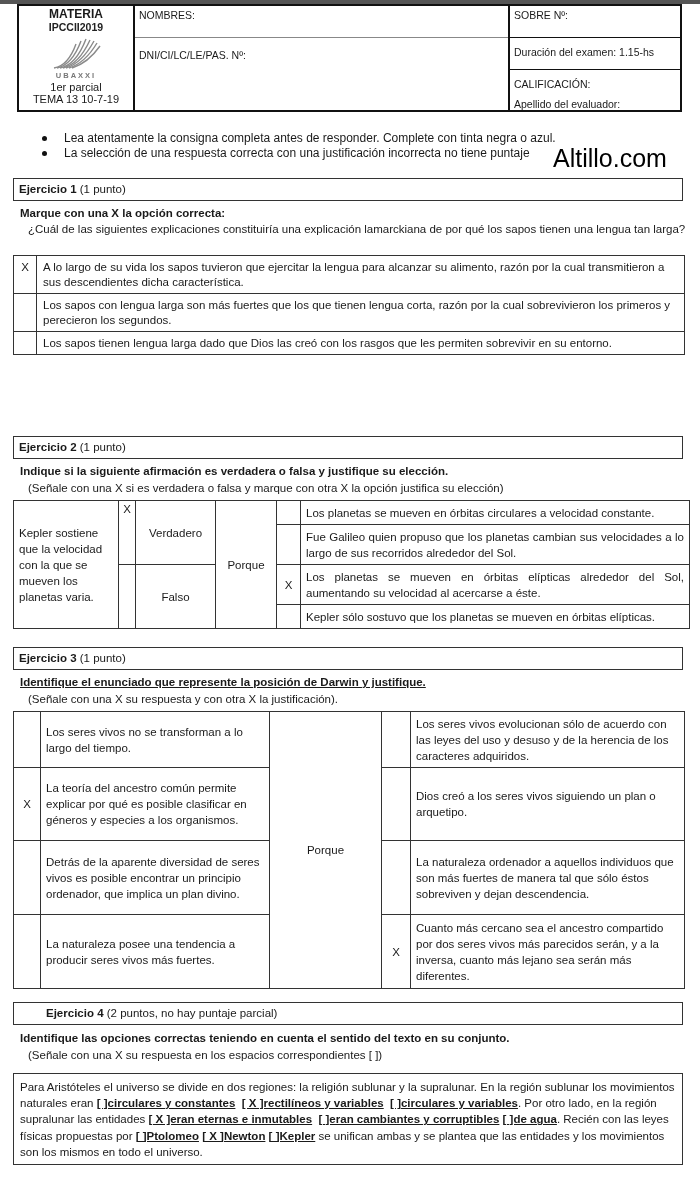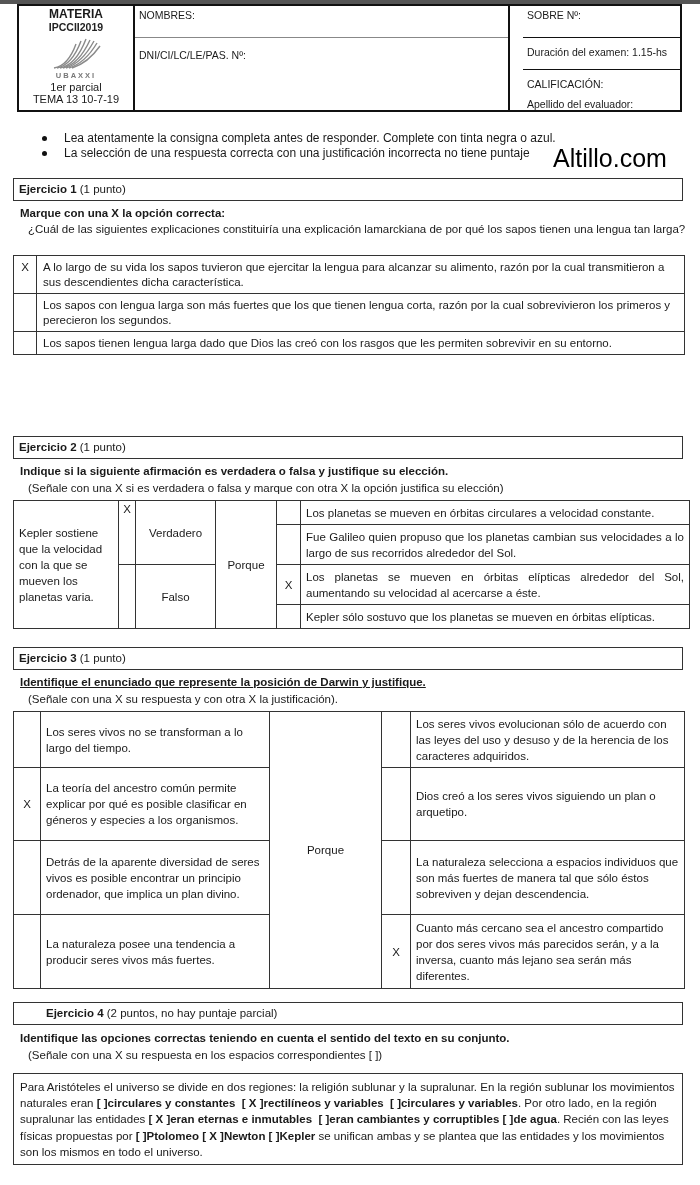--- a/index.html
+++ b/index.html
@@ -14,21 +14,21 @@
   .hdr-left .code { font-weight: bold; font-size: 10.5px; line-height: 12px; color: #222; }
   .logo { width: 60px; height: 36px; margin: 2px auto 0 auto; display: block; }
   .hdr-left .ubaxxi { font-size: 7.5px; letter-spacing: 2px; color: #777; font-weight: bold; line-height: 10px; text-align: center; }
   .hdr-left .parcial { font-size: 11px; line-height: 12px; }
   .hdr-left .tema { font-size: 11px; line-height: 12px; }
   .hdr-mid { width: 375px; border-right: 2px solid #111; display: flex; flex-direction: column; }
   .hdr-mid .cell { padding: 3px 4px; font-size: 10.5px; }
   .hdr-mid .c1 { height: 32px; border-bottom: 1px solid #888; }
   .hdr-mid .c2 { height: 32px; border-bottom: 1px solid #888; }
   .hdr-mid .c3 { flex: 1; padding-top: 11px; }
-  .hdr-right { flex: 1; display: flex; flex-direction: column; margin-left: 13px; }
+  .hdr-right { flex: 1; display: flex; flex-direction: column; }
   .hdr-right .cell { padding: 3px 4px; font-size: 10.5px; }
   .hdr-right .r1 { height: 32px; border-bottom: 1px solid #111; }
   .hdr-right .r2 { height: 32px; border-bottom: 1px solid #111; padding-top: 8px; }
   .hdr-right .r3 { flex: 1; padding-top: 8px; position: relative; }
   .hdr-right .r3 .eval { position: absolute; left: 4px; bottom: 0px; }
 
   
   .instructions { position: absolute; left: 42px; top: 131px; width: 640px; list-style: none; }
   .instructions li { font-size: 12px; line-height: 14.5px; position: relative; padding-left: 22px; }
   .instructions li .dot { position: absolute; left: 0; top: 5px; width: 5px; height: 5px; background: #111; border-radius: 50%; }
@@ -59,21 +59,21 @@
   
   .t3 { position: absolute; left: 13px; top: 711px; width: 672px; }
   .t3 td { border: 1px solid #333; font-size: 11.5px; line-height: 16px; padding: 3px 5px; vertical-align: middle; }
   .t3 .lx { width: 27px; text-align: center; }
   .t3 .ltxt { width: 229px; }
   .t3 .porque { width: 112px; text-align: center; vertical-align: middle; }
   .t3 .rx { width: 29px; text-align: center; }
 
   
   .ej4-text { position: absolute; left: 13px; top: 1073px; width: 670px; height: 92px; border: 1px solid #333; padding: 5px 6px; font-size: 11.5px; line-height: 16.2px; }
-  .ej4-text .opt { font-weight: bold; }
+  .ej4-text .opt { font-weight: bold; text-decoration: underline; }
 </style>
 </head>
 <body>
 
 <div class="topline"></div>
 
 <div class="header">
   <div class="hdr-left">
     <div class="materia">MATERIA</div>
     <div class="code">IPCCII2019</div>
@@ -180,21 +180,21 @@
   <tr style="height:73px;">
     <td class="lx">X</td>
     <td class="ltxt">La teoría del ancestro común permite explicar por qué es posible clasificar en géneros y especies a los organismos.</td>
     <td class="rx"></td>
     <td>Dios creó a los seres vivos siguiendo un plan o arquetipo.</td>
   </tr>
   <tr style="height:74px;">
     <td class="lx"></td>
     <td class="ltxt">Detrás de la aparente diversidad de seres vivos es posible encontrar un principio ordenador, que implica un plan divino.</td>
     <td class="rx"></td>
-    <td>La naturaleza selecciona a espacios individuos que son más fuertes de manera tal que sólo éstos sobreviven y dejan descendencia.</td>
+    <td>La naturaleza ordenador a aquellos individuos que son más fuertes de manera tal que sólo éstos sobreviven y dejan descendencia.</td>
   </tr>
   <tr style="height:74px;">
     <td class="lx"></td>
     <td class="ltxt">La naturaleza posee una tendencia a producir seres vivos más fuertes.</td>
     <td class="rx">X</td>
     <td>Cuanto más cercano sea el ancestro compartido por dos seres vivos más parecidos serán, y a la inversa, cuanto más lejano sea serán más diferentes.</td>
   </tr>
 </tbody>
   </table>
 

